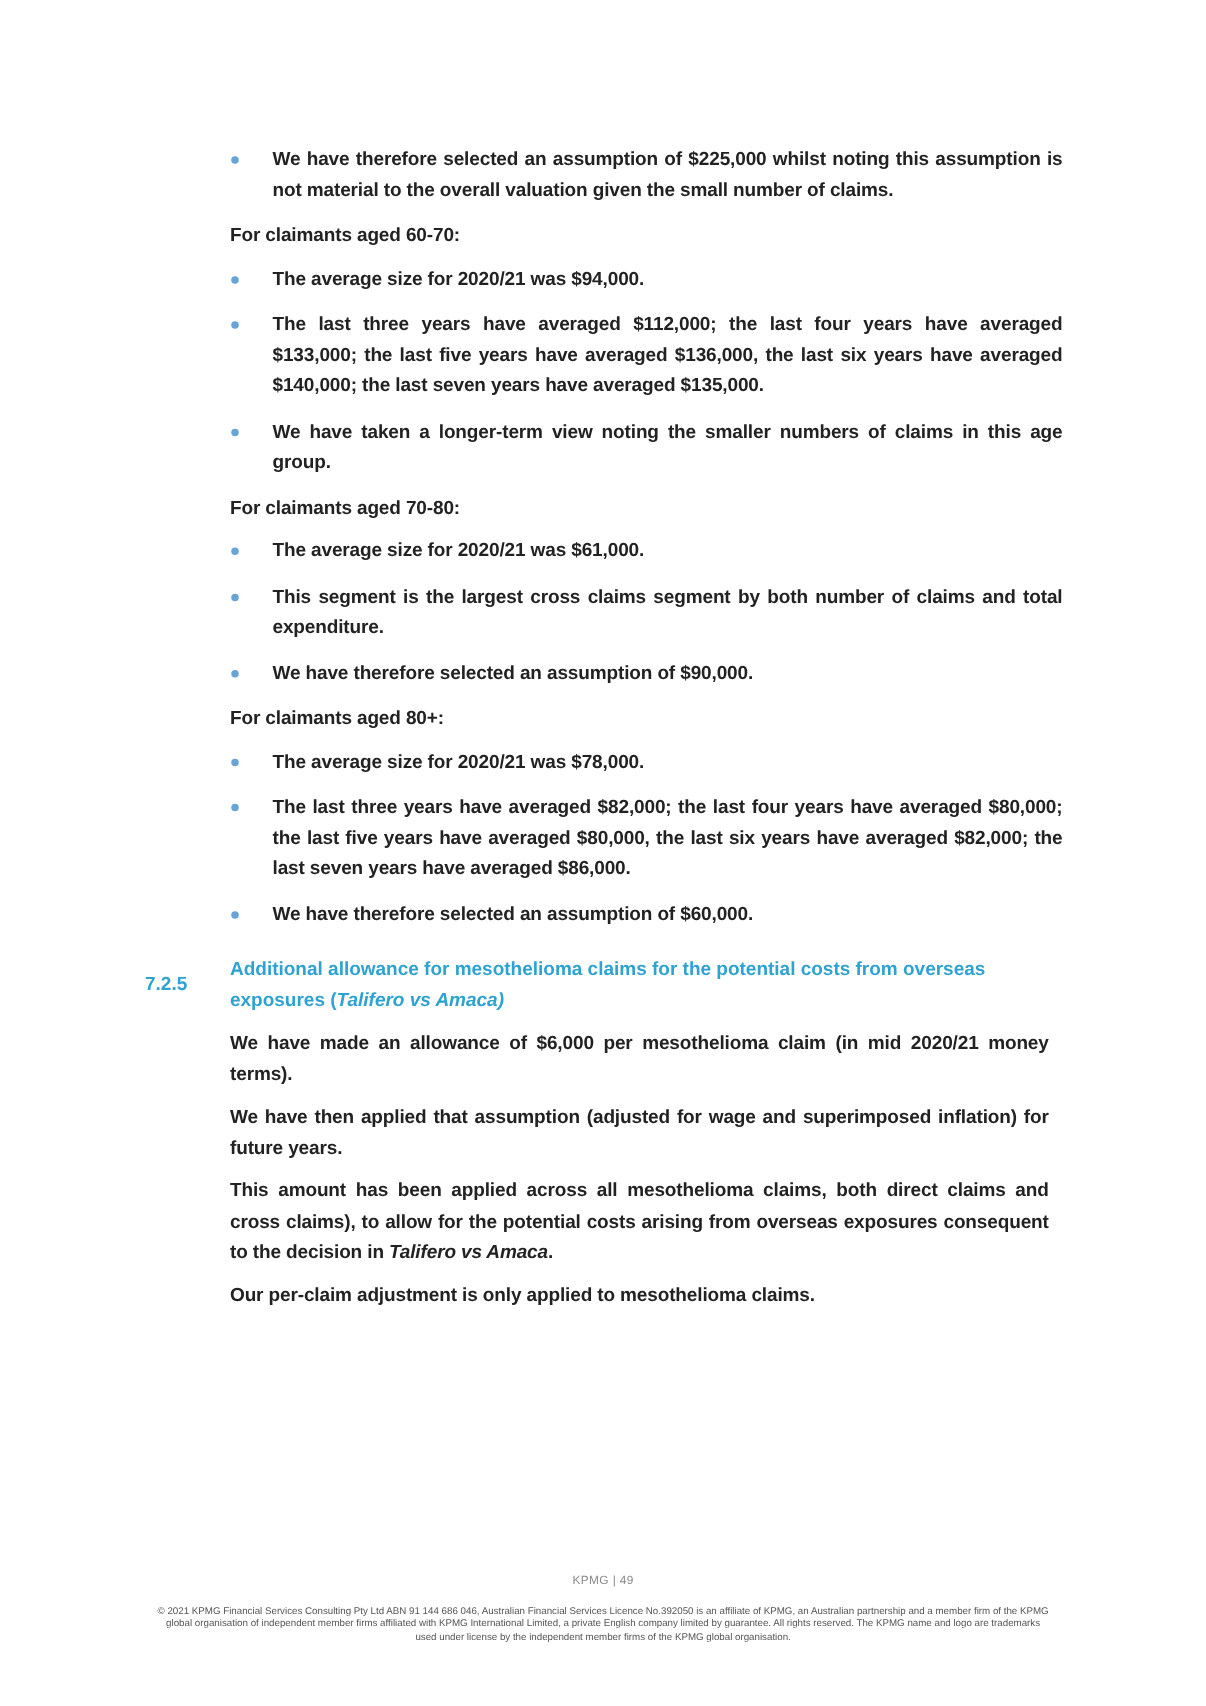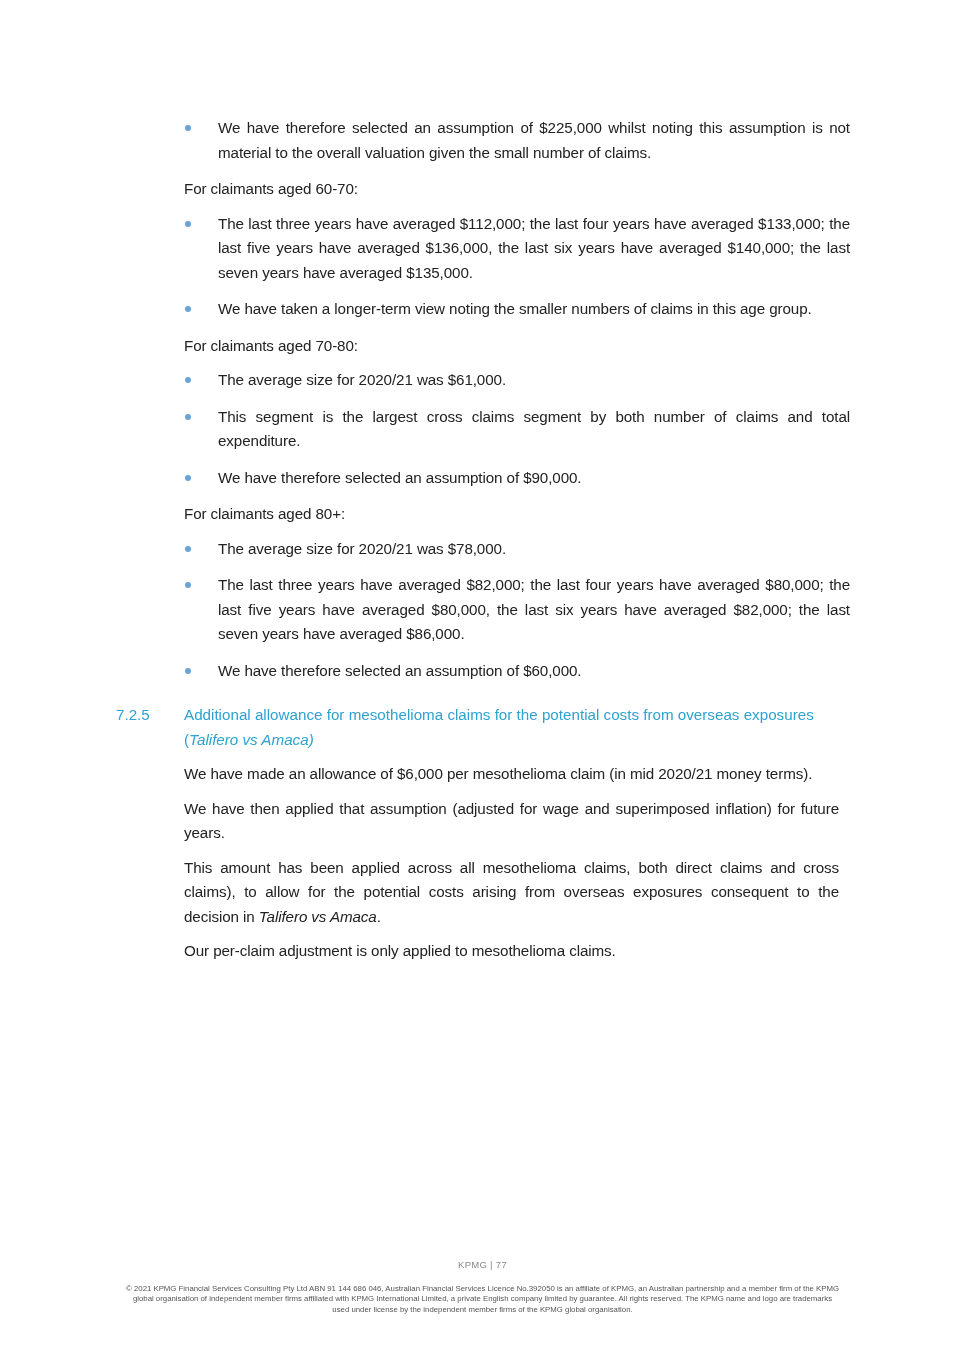--- a/index.html
+++ b/index.html
@@ -1,38 +1,38 @@
 <!DOCTYPE html>
 <html><head>
   <meta charset="utf-8">
   <style>
     html, body { margin: 0; padding: 0; background: #ffffff; }
     body {
       width: 965px; height: 1365px; position: relative; overflow: hidden;
       font-family: "Liberation Sans", sans-serif; color: #1e1e1e;
     }
     .page { position: absolute; left: 0; top: 0; width: 965px; height: 1365px; }
-    .content { position: absolute; left: 184px; top: 116px; width: 666px; }
+    .content { position: absolute; left: 184px; top: 116px; width: 666px; font-weight: bold; }
     .para {
       font-size: 15.2px; line-height: 24.5px; text-align: justify;
       margin: 0 11px 10px 0; letter-spacing: -0.1px; color: #222;
     }
     .bullet {
       position: relative; padding-left: 34px; font-size: 15.2px; line-height: 24.5px;
       text-align: justify; margin: 0 0 12px 0; letter-spacing: -0.1px; color: #222;
     }
     .bullet .dot {
       position: absolute; left: 1px; top: 9px; width: 6px; height: 6px;
       border-radius: 50%; background: #6aa3d6;
     }
     .heading {
       position: relative; margin: 20px 0 10px 0; font-size: 15.2px; line-height: 24.5px;
       color: #2ea2d0;
     }
-    .heading .num { position: absolute; left: -68px; top: 0; }
+    .heading .num { position: absolute; left: -68px; top: 12px; }
     .heading .ital, .para .ital { font-style: italic; }
     .footer-page {
       position: absolute; left: 0; width: 965px; top: 1259px; text-align: center;
       font-size: 9.5px; color: #8a8a8a; letter-spacing: 0.3px;
     }
     .footer-legal {
       position: absolute; left: 125px; width: 715px; top: 1284px; text-align: center;
       font-size: 7.8px; line-height: 10.3px; color: #555;
     }
     .footer-liability {
@@ -41,20 +41,21 @@
     }
   </style>
 </head>
 <body>
 
 <div class="page">
   <div class="content">
 
     <div class="bullet"><span class="dot"></span><span>We have therefore selected an assumption of $225,000 whilst noting this assumption is not material to the overall valuation given the small number of claims.</span></div>
     <p class="para">For claimants aged 60-70:</p>
+    <div class="bullet"><span class="dot"></span><span>The average size for 2020/21 was $94,000.</span></div>
     <div class="bullet"><span class="dot"></span><span>The last three years have averaged $112,000; the last four years have averaged $133,000; the last five years have averaged $136,000, the last six years have averaged $140,000; the last seven years have averaged $135,000.</span></div>
     <div class="bullet"><span class="dot"></span><span>We have taken a longer-term view noting the smaller numbers of claims in this age group.</span></div>
     <p class="para">For claimants aged 70-80:</p>
     <div class="bullet"><span class="dot"></span><span>The average size for 2020/21 was $61,000.</span></div>
     <div class="bullet"><span class="dot"></span><span>This segment is the largest cross claims segment by both number of claims and total expenditure.</span></div>
     <div class="bullet"><span class="dot"></span><span>We have therefore selected an assumption of $90,000.</span></div>
     <p class="para">For claimants aged 80+:</p>
     <div class="bullet"><span class="dot"></span><span>The average size for 2020/21 was $78,000.</span></div>
     <div class="bullet"><span class="dot"></span><span>The last three years have averaged $82,000; the last four years have averaged $80,000; the last five years have averaged $80,000, the last six years have averaged $82,000; the last seven years have averaged $86,000.</span></div>
     <div class="bullet"><span class="dot"></span><span>We have therefore selected an assumption of $60,000.</span></div>
@@ -63,15 +64,15 @@
       <span class="num">7.2.5</span>
       <span>Additional allowance for mesothelioma claims for the potential costs from overseas exposures (</span><span class="ital">Talifero vs Amaca)</span>
     </div>
 
     <p class="para">We have made an allowance of $6,000 per mesothelioma claim (in mid 2020/21 money terms).</p>
     <p class="para">We have then applied that assumption (adjusted for wage and superimposed inflation) for future years.</p>
     <p class="para"><span>This amount has been applied across all mesothelioma claims, both direct claims and cross claims), to allow for the potential costs arising from overseas exposures consequent to the decision in </span><span class="ital">Talifero vs Amaca</span><span>.</span></p>
     <p class="para">Our per-claim adjustment is only applied to mesothelioma claims.</p>
   </div>
 
-  <div class="footer-page">KPMG  |  77</div>
+  <div class="footer-page">KPMG  |  49</div>
   <div class="footer-legal">© 2021 KPMG Financial Services Consulting Pty Ltd ABN 91 144 686 046, Australian Financial Services Licence No.392050 is an affiliate of KPMG, an Australian partnership and a member firm of the KPMG global organisation of independent member firms affiliated with KPMG International Limited, a private English company limited by guarantee. All rights reserved. The KPMG name and logo are trademarks used under license by the independent member  firms of the KPMG global organisation.</div>
 </div>
 
 </body></html>

